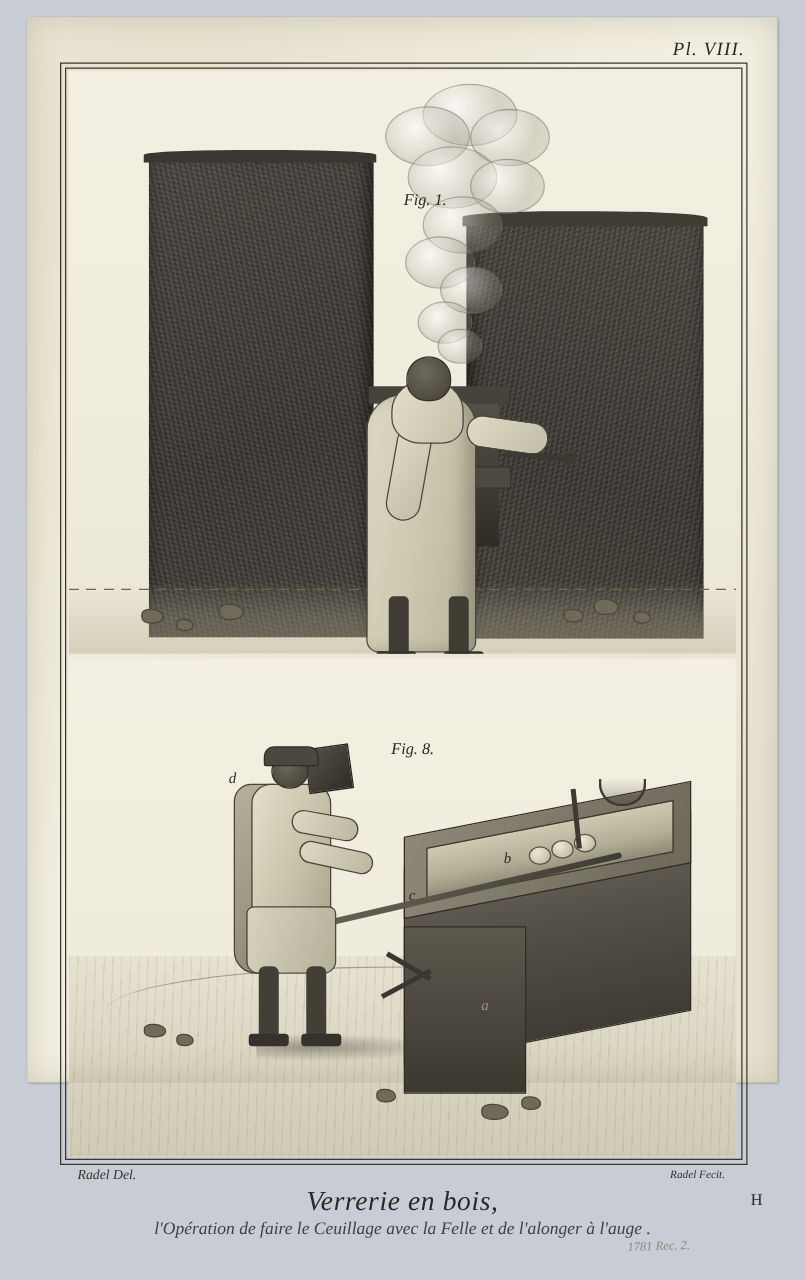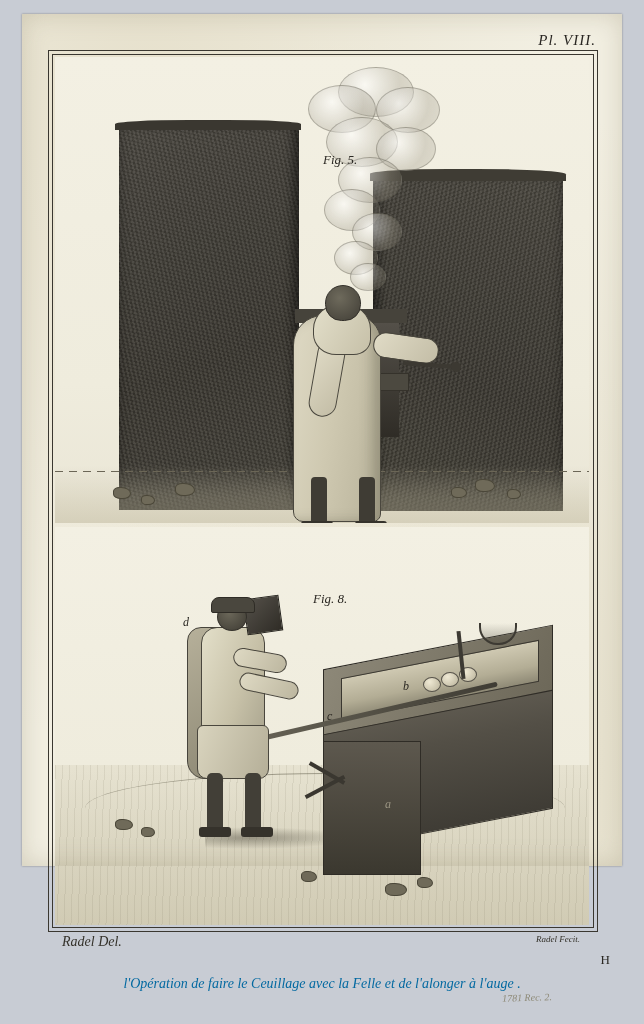--- a/index.html
+++ b/index.html
@@ -353,21 +353,21 @@
   .w2-footL { left: 144px; top: 300px; width: 32px; height: 10px; background: #35322b; border-radius: 3px; }
   .w2-footR { left: 186px; top: 300px; width: 32px; height: 10px; background: #35322b; border-radius: 3px; }
   .shadow2 { position: absolute; left: 150px; top: 300px; width: 150px; height: 22px; background: radial-gradient(ellipse at 30% 50%, rgba(70,66,54,0.45), rgba(0,0,0,0) 70%); z-index: 24; }
 
   
   .cap-left {
     position: absolute;
     left: 40px;
     top: 920px;
     font-style: italic;
-    font-size: 14px;
+    font-size: 11px;
     color: #35322b;
     text-align: right;
   }
   .cap-right {
     position: absolute;
     right: 42px;
     top: 920px;
     font-style: italic;
     font-size: 9px;
     color: #35322b;
@@ -382,21 +382,21 @@
     color: #2b2823;
     letter-spacing: 0.5px;
   }
   .subtitle {
     position: absolute;
     left: 0; right: 0;
     top: 962px;
     text-align: center;
     font-style: italic;
     font-size: 14px;
-    color: #0369a1;
+    color: #404040;
   }
   .sheet-mark {
     position: absolute;
     right: 12px;
     top: 938px;
     font-size: 13px;
     color: #2b2823;
   }
   .pencil {
     position: absolute;
@@ -433,21 +433,21 @@
       <div class="puff" style="left:96px;  top:22px;  width:62px; height:44px;"></div>
       <div class="puff" style="left:46px;  top:52px;  width:70px; height:48px;"></div>
       <div class="puff" style="left:96px;  top:62px;  width:58px; height:42px;"></div>
       <div class="puff" style="left:58px;  top:92px;  width:62px; height:44px;"></div>
       <div class="puff" style="left:44px;  top:124px; width:54px; height:40px;"></div>
       <div class="puff" style="left:72px;  top:148px; width:48px; height:36px;"></div>
       <div class="puff" style="left:54px;  top:176px; width:42px; height:32px;"></div>
       <div class="puff" style="left:70px;  top:198px; width:34px; height:26px;"></div>
     </div>
 
-    <div class="fig1-label">Fig. 5.</div>
+    <div class="fig1-label">Fig. 1.</div>
 
     <div class="w1 w1-bench"></div>
     <div class="w1 w1-robe"></div>
     <div class="w1 w1-armL"></div>
     <div class="w1 w1-armR"></div>
     <div class="w1 w1-rod"></div>
     <div class="w1 w1-hood"></div>
     <div class="w1 w1-head"></div>
     <div class="w1 w1-legL"></div>
     <div class="w1 w1-legR"></div>
@@ -509,19 +509,20 @@
 
     <div class="lbl" style="left:128px; top:88px;">d</div>
     <div class="lbl" style="left:348px; top:152px;">b</div>
     <div class="lbl" style="left:272px; top:182px;">c</div>
     <div class="lbl" style="left:330px; top:270px; color:#9a9482;">a</div>
   </div>
 
   <div class="cap-left">Radel Del.</div>
   <div class="cap-right">Radel Fecit.</div>
 
+  <div class="title">Verrerie en bois,</div>
   <div class="subtitle">l'Opération de faire le Ceuillage avec la Felle et de l'alonger à l'auge .</div>
 
   <div class="sheet-mark">H</div>
   <div class="pencil">1781 Rec. 2.</div>
 
   <div class="edge-shade"></div>
 </div>
 
 </body></html>

